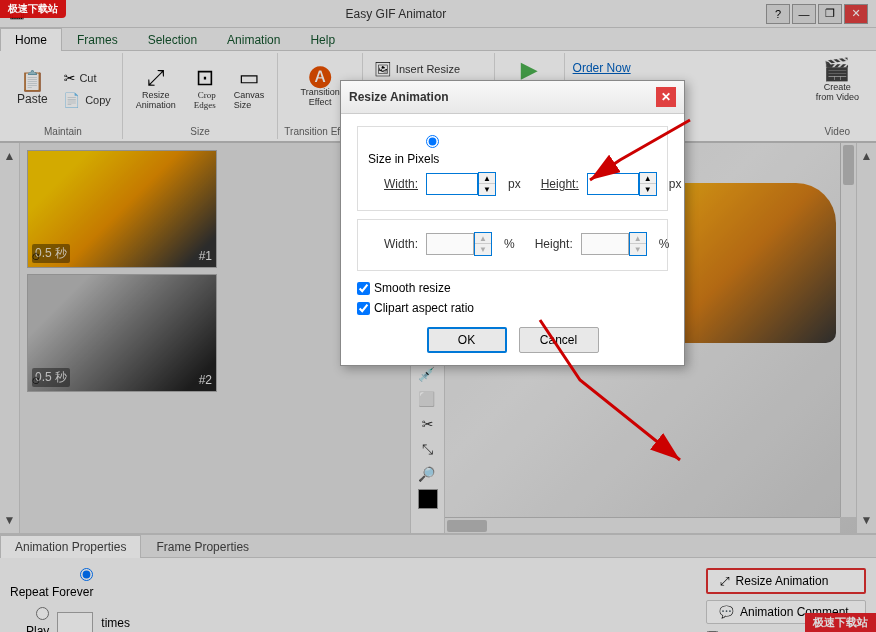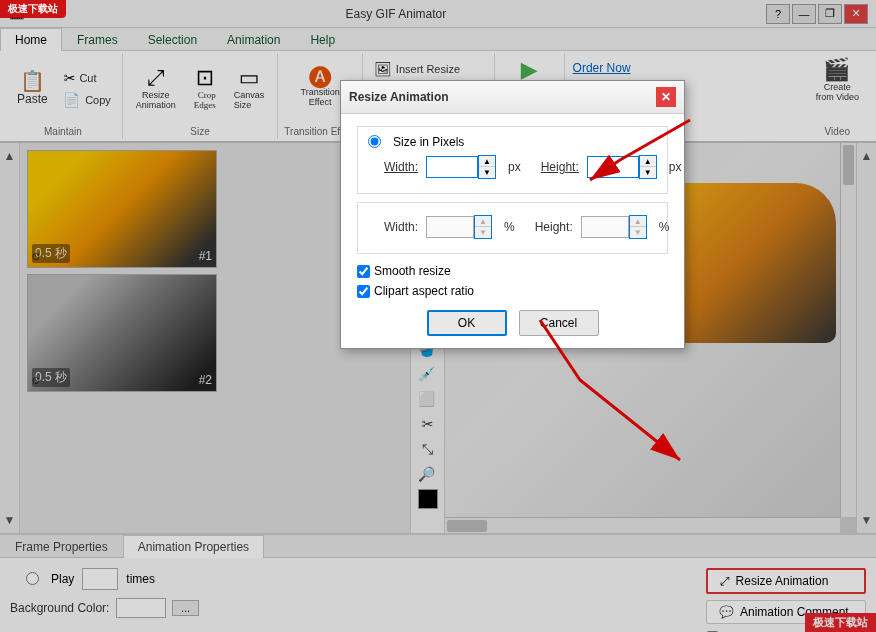--- a/index.html
+++ b/index.html
@@ -80,21 +80,21 @@
     
     .color-swatch { width: 20px; height: 20px; background: black; border: 1px solid #999; margin: 2px; }
 
     
     .props-panel { height: 210px; border-top: 2px solid #ccc; background: #f8f8f8; }
     .props-tabs { display: flex; border-bottom: 1px solid #ccc; background: #e8e8e8; }
     .props-tab { padding: 4px 14px; cursor: pointer; font-size: 12px; color: #444; border: 1px solid transparent; border-bottom: none; margin-bottom: -1px; }
     .props-tab.active { background: white; border-color: #ccc; border-bottom-color: white; }
     .props-content { padding: 10px; }
     .props-row { display: flex; align-items: center; margin-bottom: 8px; gap: 8px; }
-    .radio-label { display: flex; align-items: flex-start; gap: 12px; cursor: pointer; }
+    .radio-label { display: flex; align-items: flex-end; gap: 4px; cursor: pointer; flex-direction: column; }
     .props-field { display: flex; align-items: center; gap: 6px; margin-top: 4px; }
     .props-label { color: #333; font-size: 12px; min-width: 100px; }
     .props-input { width: 40px; height: 22px; border: 1px solid #aaa; padding: 1px 3px; font-size: 12px; }
     .props-right { margin-left: auto; display: flex; flex-direction: column; gap: 6px; }
     .props-btn {
       display: flex; align-items: center; gap: 6px;
       padding: 4px 12px; border: 1px solid #ccc; background: white;
       cursor: pointer; border-radius: 2px; font-size: 12px; min-width: 160px;
     }
     .props-btn.highlighted { border: 2px solid #e03030; background: white; }
@@ -319,27 +319,33 @@
     </div>
 
     <div class="right-sidebar">
       <div class="side-icon">▲</div>
       <div class="side-icon" style="margin-top:auto;">▼</div>
     </div>
   </div>
 
   <div class="props-panel">
     <div class="props-tabs">
+      <div class="props-tab active">Animation Properties</div>
       <div class="props-tab">Frame Properties</div>
-      <div class="props-tab active">Animation Properties</div>
     </div>
     <div class="props-content">
       <div style="display:flex;gap:20px;">
         <div style="flex:1;">
 
+          <div class="props-row">
+            <label class="radio-label">
+              <input type="radio" name="repeat" checked="" style="">
+              <span>Repeat Forever</span>
+            </label>
+          </div>
 
           <div class="props-row" style="margin-left:16px;">
             <label class="radio-label">
               <input type="radio" name="repeat" style="">
               <span>Play</span>
             </label>
             <input type="text" class="props-input" style="width: 36px;">
             <span>times</span>
           </div>
 

